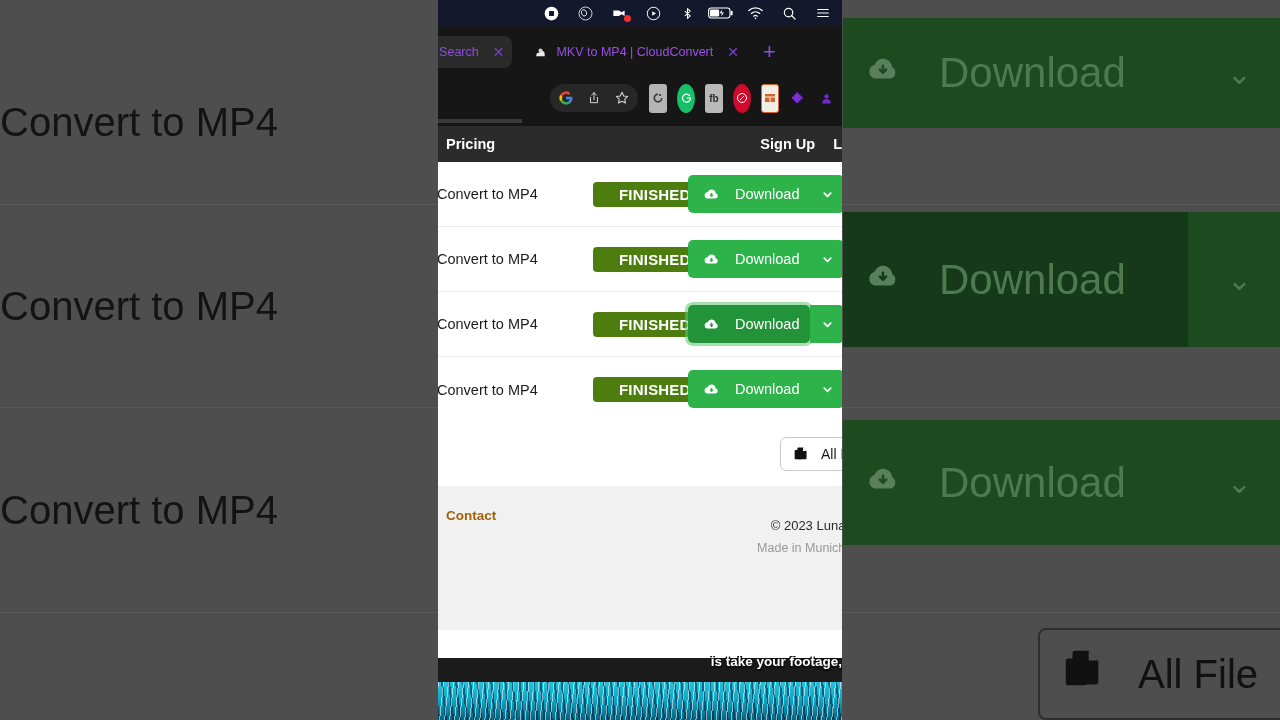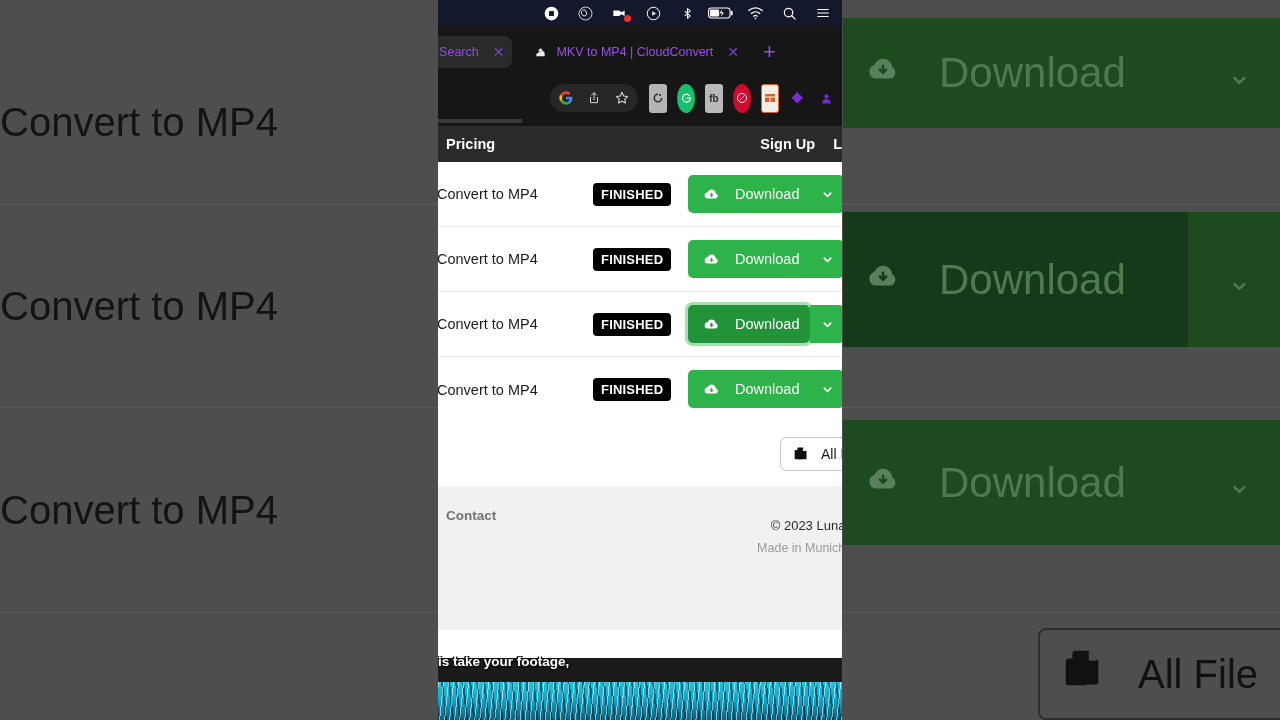--- a/index.html
+++ b/index.html
@@ -123,23 +123,23 @@
     background:#fff;
     border-bottom:1px solid #ececec;
     padding-left:0px;
     position:relative;
   }
   .row .rname{
     font-size:14.5px; color:#1b1b1b; width:156px;
     margin-left:-1px;
   }
   .badge{
-    background:#000000; color:#fff;
-    font-size:13px; font-weight:700;
-    padding:4px 8px; border-radius:4px;
+    background:#4d7c0f; color:#fff;
+    font-size:15px; font-weight:700;
+    padding:4px 26px; border-radius:4px;
     letter-spacing:.2px;
   }
   .dlwrap{
     position:absolute; left:250px; top:13px;
     display:flex; height:38px; border-radius:5px; overflow:visible;
   }
   .dlmain{
     background:#2eb34a; color:#fff;
     display:flex; align-items:center;
     padding:0 16px 0 14px;
@@ -173,33 +173,33 @@
     margin-right:-32px;
   }
   .allfiles .fi{ margin-right:12px; display:flex; }
 
   
   .footer{
     background:#f1f1f1; height:144px;
     padding:22px 0 0 8px;
     position:relative;
   }
-  .footer .ftitle{ font-size:13.5px;font-weight:700;color:#737373; }
+  .footer .ftitle{ font-size:13.5px;font-weight:700;color:#a16207; }
   .footer .flink{ font-size:13.5px;color:#b93246;margin-top:14px; }
   .footer .fcopy{
     position:absolute; right:-20px; top:32px;
     text-align:right; white-space:nowrap;
   }
   .footer .fcopy .c1{ font-size:13px;color:#2b2b2b; }
   .footer .fcopy .c2{ font-size:12.5px;color:#9a9a9a;margin-top:8px; }
 
   
   .subs{
-    position:absolute; left:0; right:16px; bottom:48px;
-    text-align:left;
+    position:absolute; left:0; right:0; bottom:48px;
+    text-align:right;
     font-size:13.5px; font-weight:700; color:#fff;
     line-height:20px;
     text-shadow:
       -1.5px -1.5px 0 #111, 1.5px -1.5px 0 #111,
       -1.5px  1.5px 0 #111, 1.5px  1.5px 0 #111,
        0 2px 2px rgba(0,0,0,.6);
     z-index:3;
   }
   .subs .l2{ }
   .blackbar{

